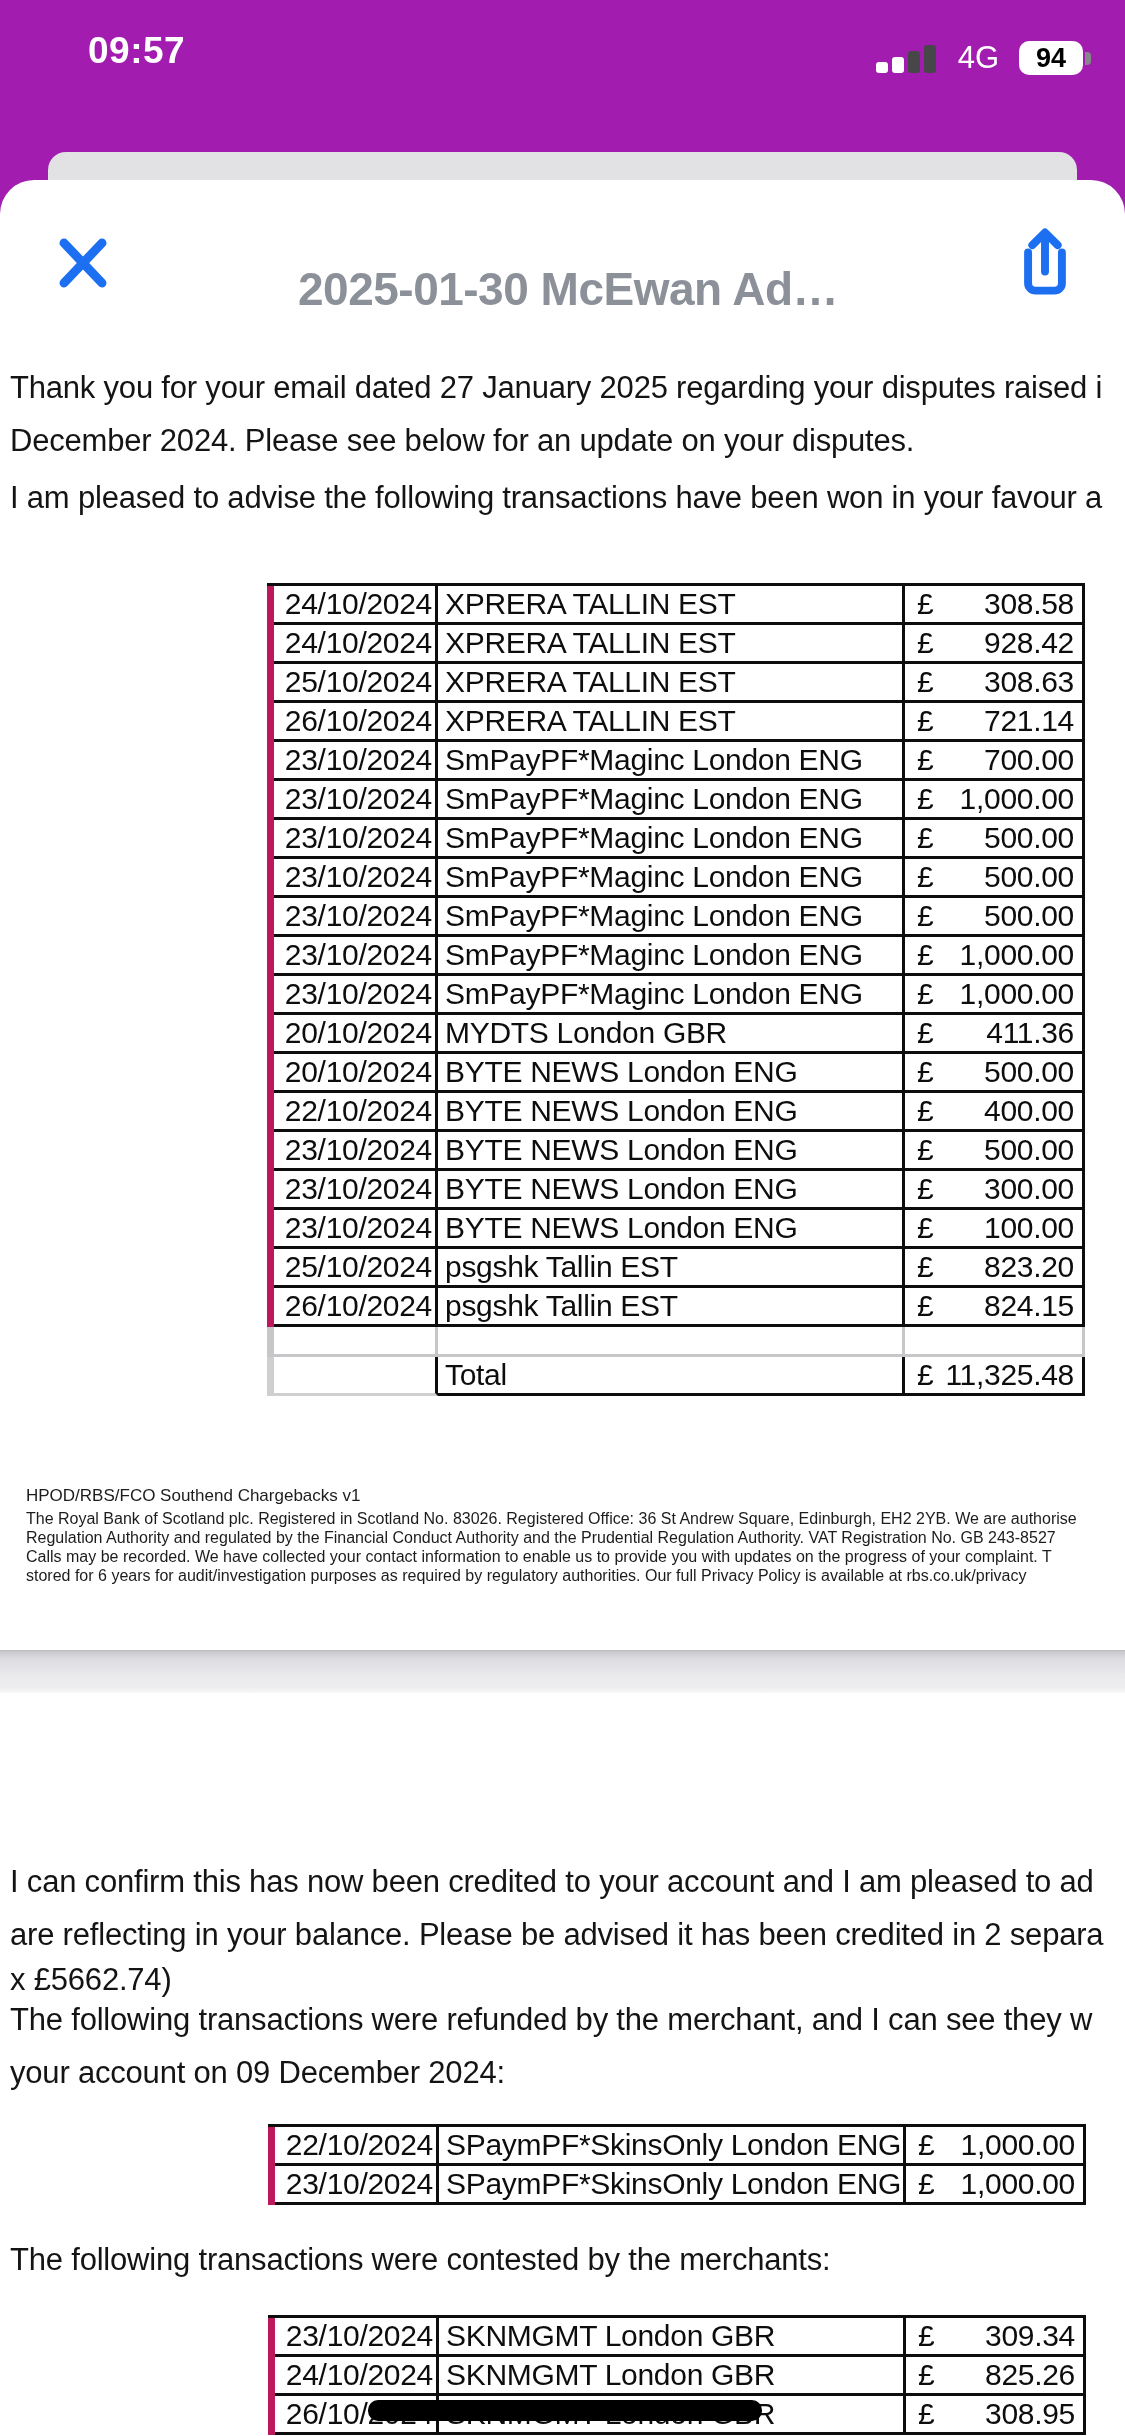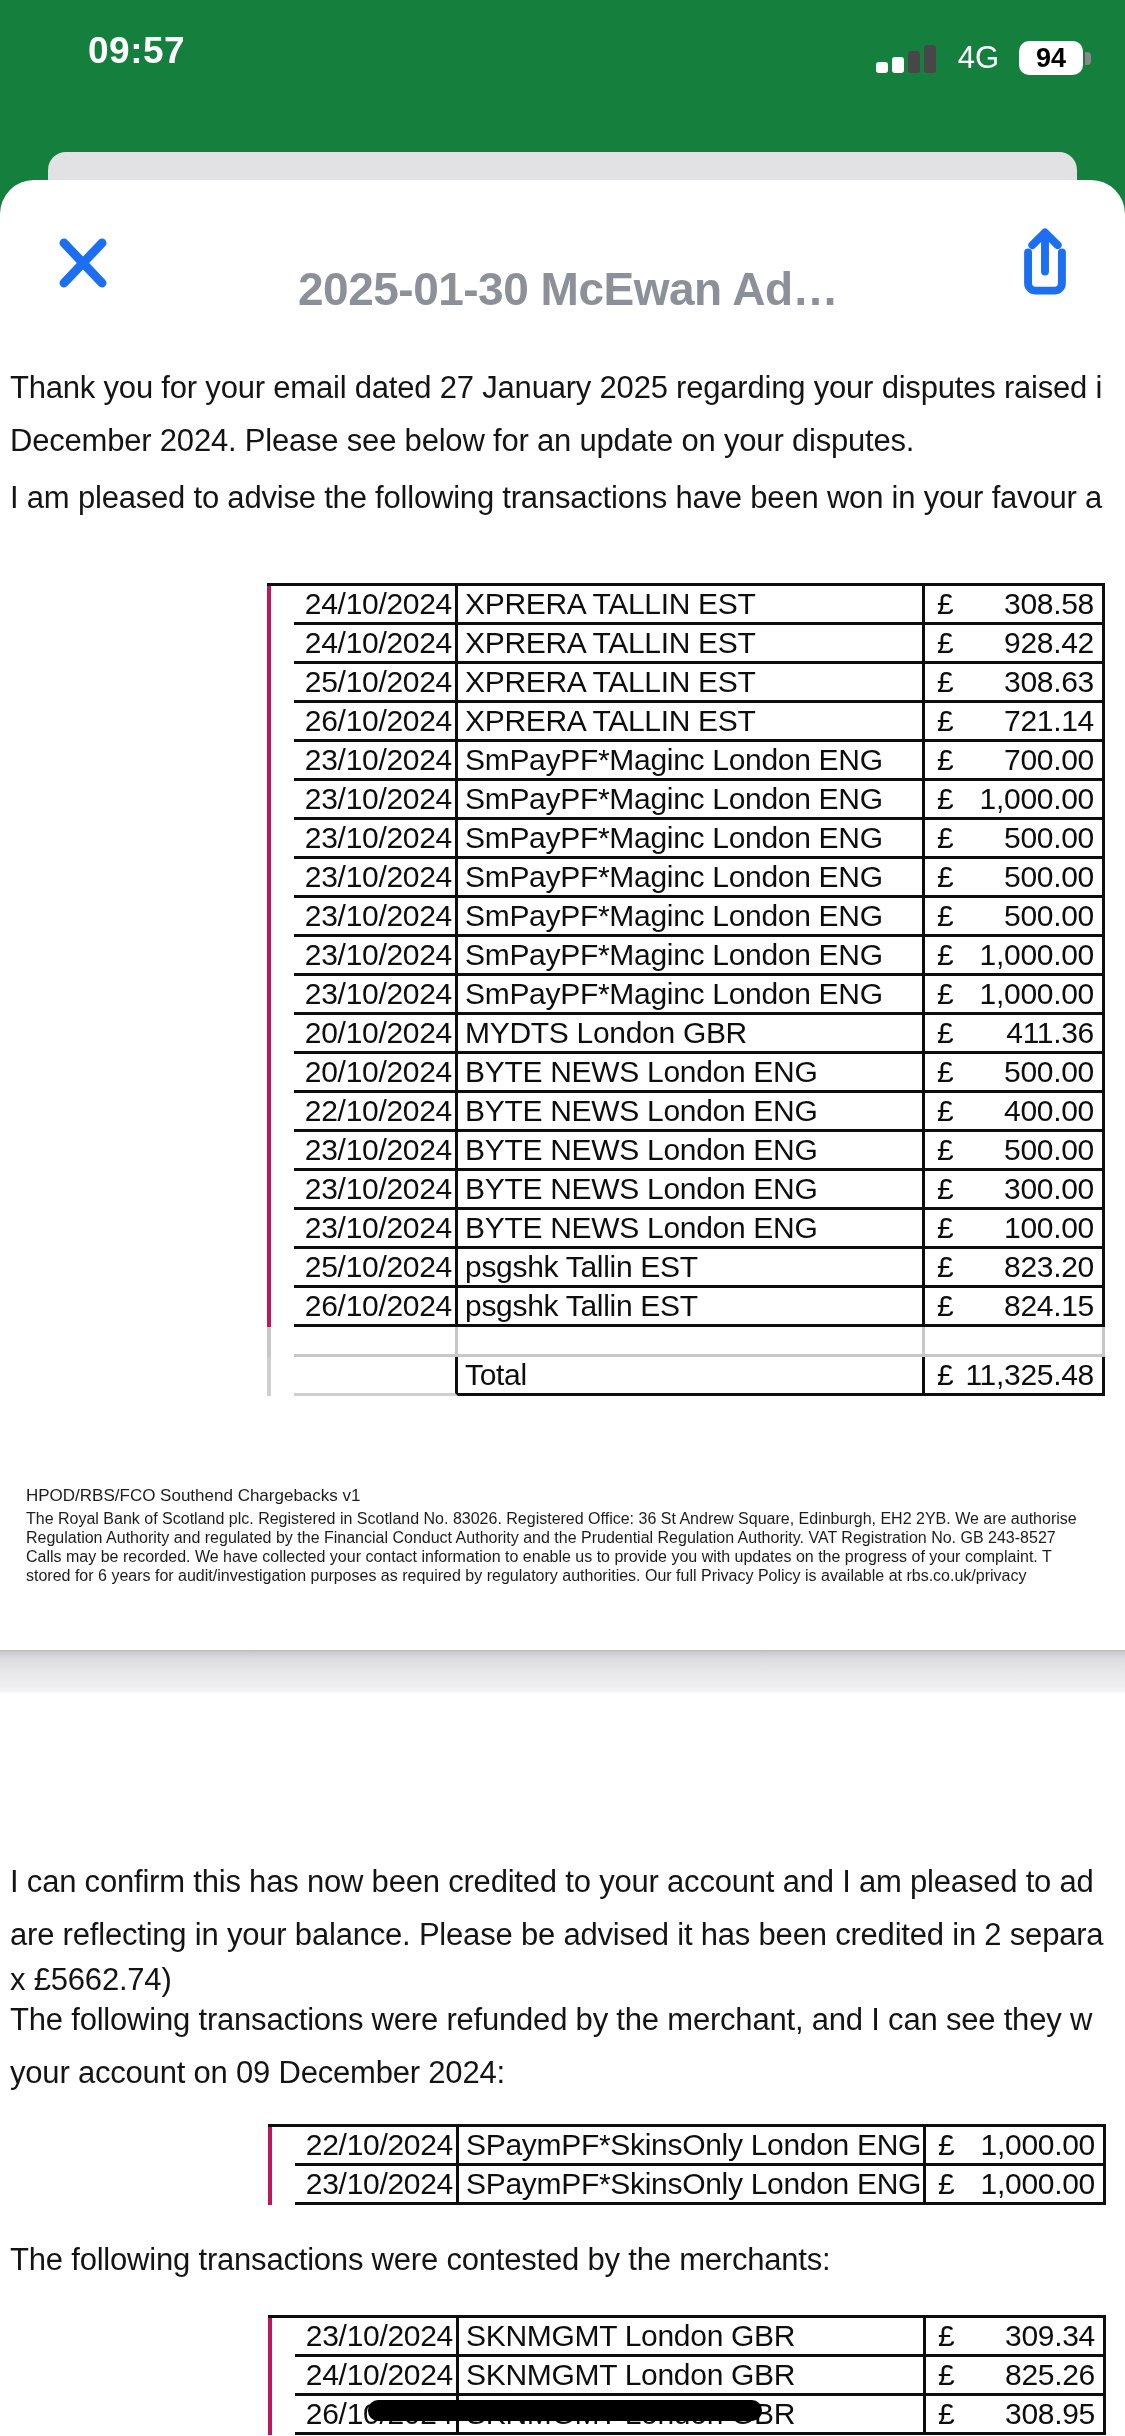--- a/index.html
+++ b/index.html
@@ -1,17 +1,17 @@
 <!DOCTYPE html>
 <html><head>
 <meta charset="utf-8">
 <style>
   html,body { margin:0; padding:0; background:#000; }
   #screen {
-    position:relative; width:1125px; height:2436px; background:#15803d;
+    position:relative; width:1125px; height:2436px; background:#a21caf;
     overflow:hidden; font-family:"Liberation Sans", sans-serif;
     -webkit-font-smoothing:antialiased;
   }
   
   .status-time {
     position:absolute; left:88px; top:30px; color:#fff;
     font-size:37px; font-weight:700; letter-spacing:.5px;
   }
   .status-right {
     position:absolute; right:34px; top:38px; height:40px;
@@ -51,21 +51,21 @@
     font-size:16px; line-height:19px; white-space:nowrap;
   }
   .disclaimer .ref { font-size:17px; margin-bottom:4px; }
   .page-sep {
     position:absolute; left:0; top:1470px; width:1125px; height:42px;
     background:linear-gradient(180deg,#c6c6cb 0%,#dcdce0 18%,#e9e9ec 55%,#eeeef1 86%,#f8f8f9 100%);
     border-top:1px solid #bcbcc1;
   }
   
   .tbl { position:absolute; border-top:3px solid #0d0d0d; }
-  .tr { display:flex; border-left:4px solid #be185d;padding-left:23px; }
+  .tr { display:flex; border-left:7px solid #be185d; }
   .td {
     box-sizing:border-box; height:39px; border-right:3px solid #0d0d0d;
     border-bottom:3px solid #0d0d0d; font-size:30px; color:#0d0d0d;
     display:flex; align-items:center; overflow:hidden; letter-spacing:-.3px;
   }
   .td-date { width:164px; justify-content:flex-end; padding-right:3px; }
   .td-merchant { width:467px; padding-left:7px; }
   .td-amount { width:180px; justify-content:space-between; padding:0 8px 0 12px; }
   .tr.spacer { border-left-color:#c7c7ca; }
   .tr.spacer .td { height:30px; border-color:#c7c7ca; }

